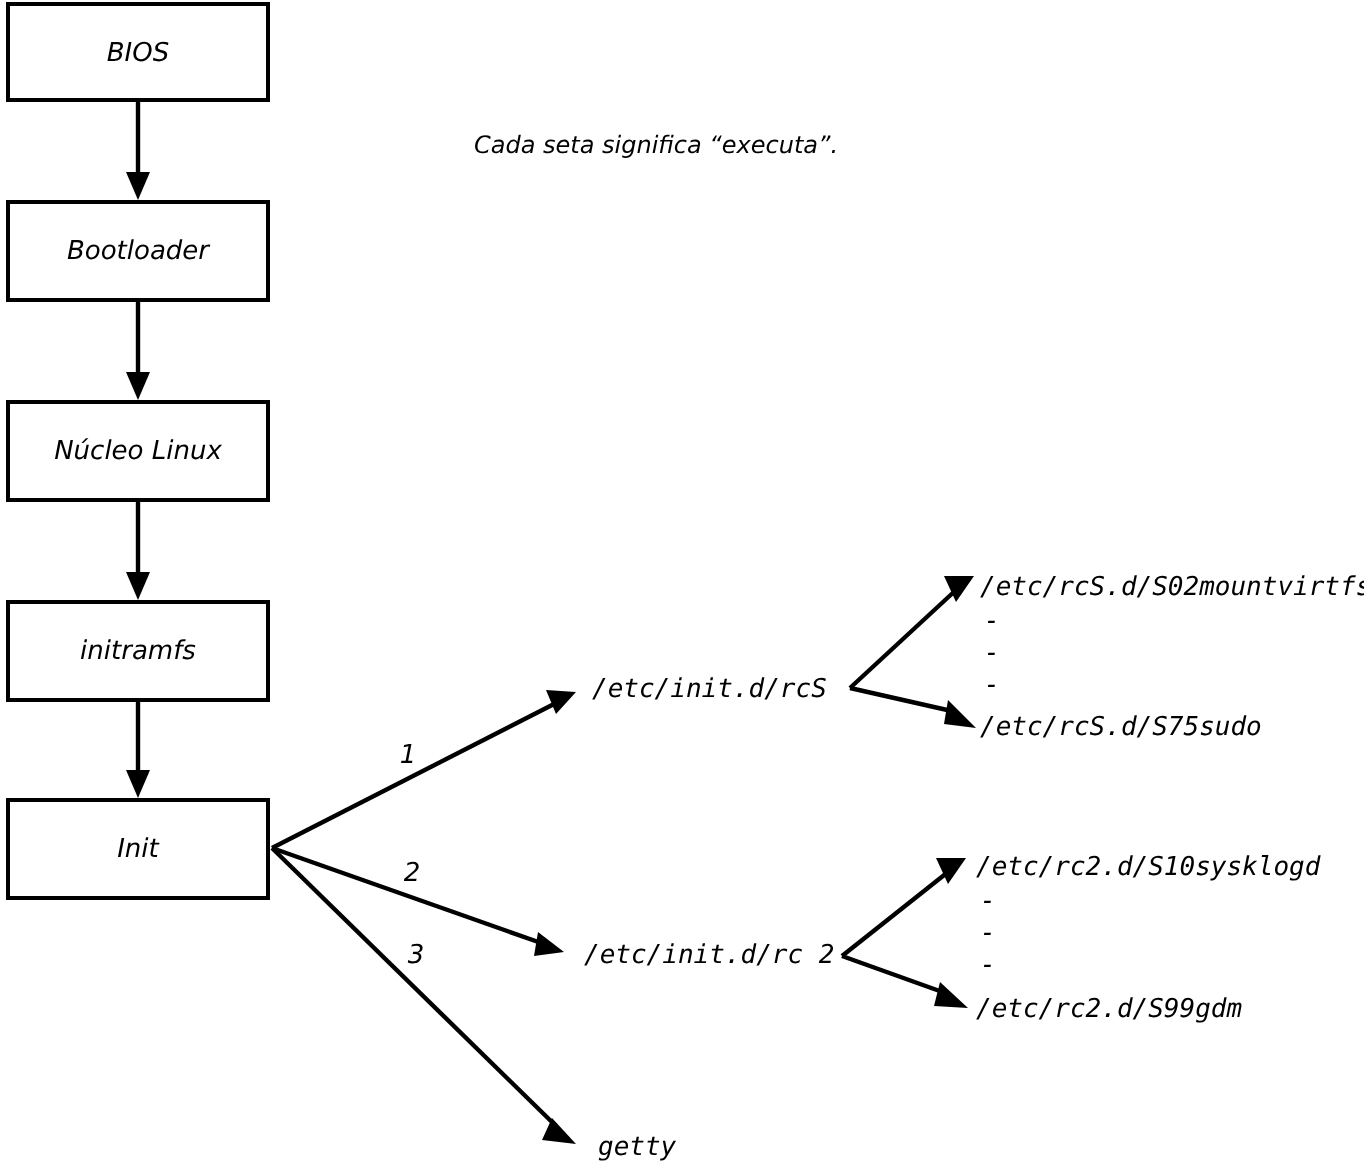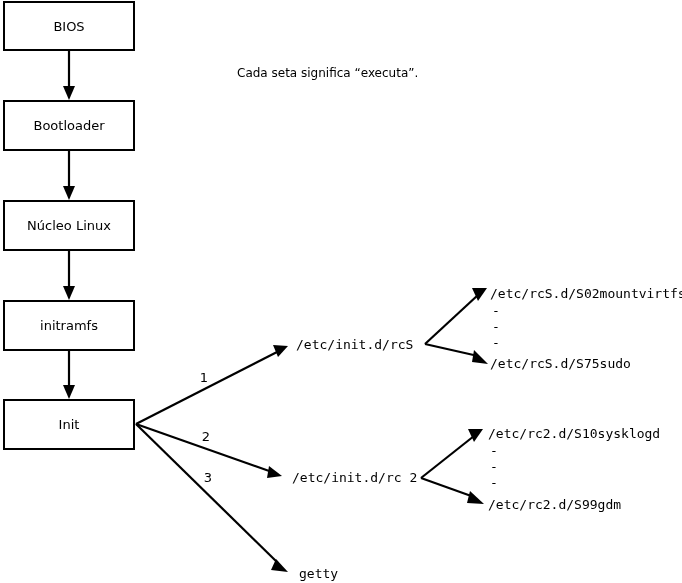--- a/index.html
+++ b/index.html
@@ -7,20 +7,21 @@
     padding: 0;
     background: #ffffff;
   }
   #canvas {
     position: relative;
     width: 682px;
     height: 583px;
     background: #ffffff;
     overflow: hidden;
     font-family: "DejaVu Sans", sans-serif;
+    font-style: italic;
   }
   #diagram-svg {
     position: absolute;
     top: 0;
     left: 0;
     width: 682px;
     height: 583px;
   }
   .box-label {
     font-family: "DejaVu Sans", sans-serif;

